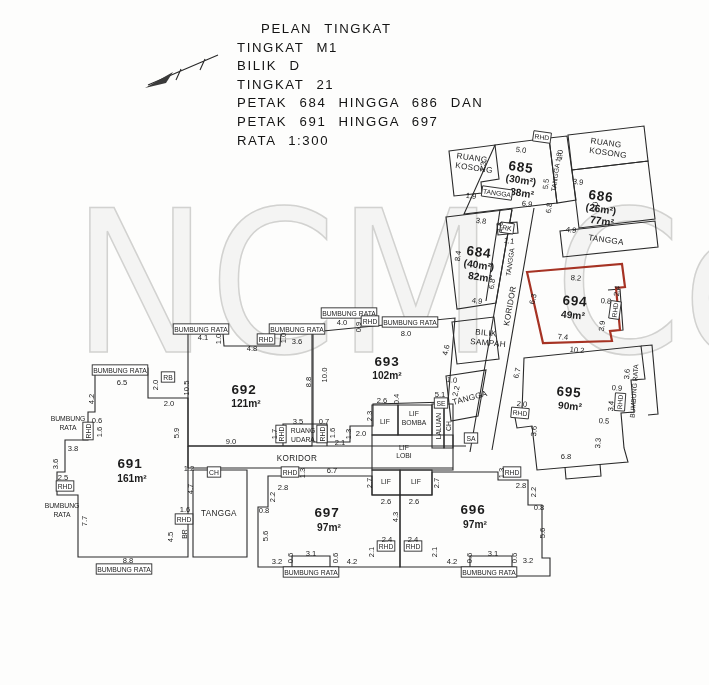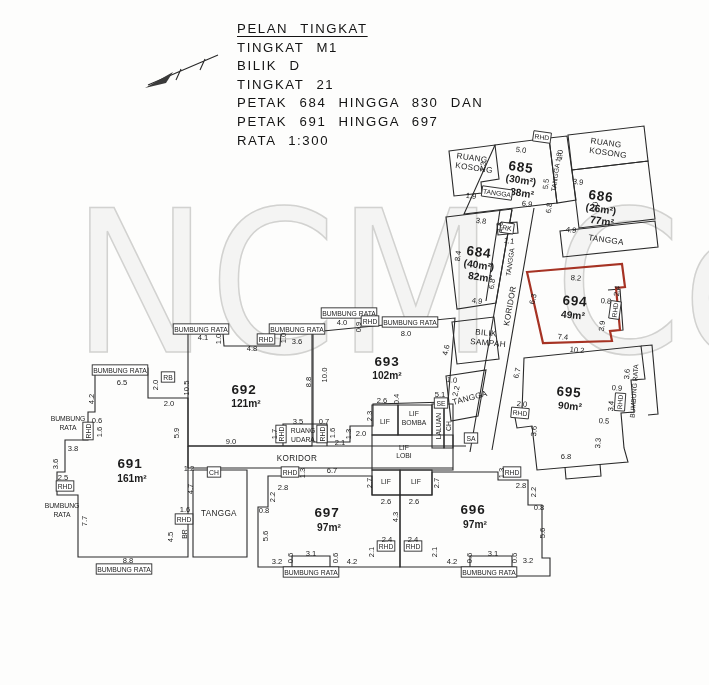--- a/index.html
+++ b/index.html
@@ -5,21 +5,21 @@
   html,body{margin:0;padding:0;background:#fff;}
   .stage{position:relative;width:709px;height:685px;background:#fdfdfc;overflow:hidden;
          font-family:"Liberation Sans",sans-serif;}
   .watermark{position:absolute;left:72px;top:168px;font-family:"DejaVu Sans",sans-serif;
      font-size:198px;font-weight:400;white-space:nowrap;color:#f4f4f3;
      -webkit-text-stroke:1.6px #d2d2d0;letter-spacing:1px;
      transform:scaleX(.92);transform-origin:left top;user-select:none;}
   .title-block{position:absolute;left:237px;top:20px;color:#141414;}
   .title-line{font-size:13.2px;letter-spacing:1.6px;word-spacing:7px;line-height:18.6px;
      font-weight:500;white-space:nowrap;}
-  .title-line.first{text-decoration:underline;text-underline-offset:3px;}
+  .title-line.first{text-underline-offset:3px;margin-left:24px;}
   svg.plan{position:absolute;left:0;top:0;}
   .w{stroke:#2a2a2a;stroke-width:1.1;fill:none;stroke-linejoin:miter;}
   .red{stroke:#a63324;stroke-width:2.2;fill:none;}
   .arrowhead{fill:#3a3a3a;stroke:none;}
   .pl{font-family:"Liberation Sans",sans-serif;fill:#1c1c1c;text-anchor:middle;
       dominant-baseline:central;}
   .dim{font-size:7.6px;}
   .room{font-size:8.2px;letter-spacing:.3px;}
   .tiny{font-size:6.8px;}
   .unit{font-size:13.5px;font-weight:700;letter-spacing:.8px;}
@@ -31,21 +31,21 @@
 
 <div class="stage">
 
   <div class="watermark">NCM Co</div>
 
   <div class="title-block">
     <div class="title-line first">PELAN TINGKAT</div>
     <div class="title-line">TINGKAT M1</div>
     <div class="title-line">BILIK D</div>
     <div class="title-line">TINGKAT 21</div>
-    <div class="title-line">PETAK 684 HINGGA 830 DAN</div>
+    <div class="title-line">PETAK 684 HINGGA 686 DAN</div>
     <div class="title-line">PETAK 691 HINGGA 697</div>
     <div class="title-line">RATA 1:300</div>
   </div>
 
   <svg class="plan" width="709" height="685" viewBox="0 0 709 685">
 
     <g>
       <path class="w" d="M148,85 L218,55 M176,80 L181,69 M200,70 L205,59"></path>
       <path class="arrowhead" d="M145,88 L173,72 L166,83 Z"></path>
     </g>

